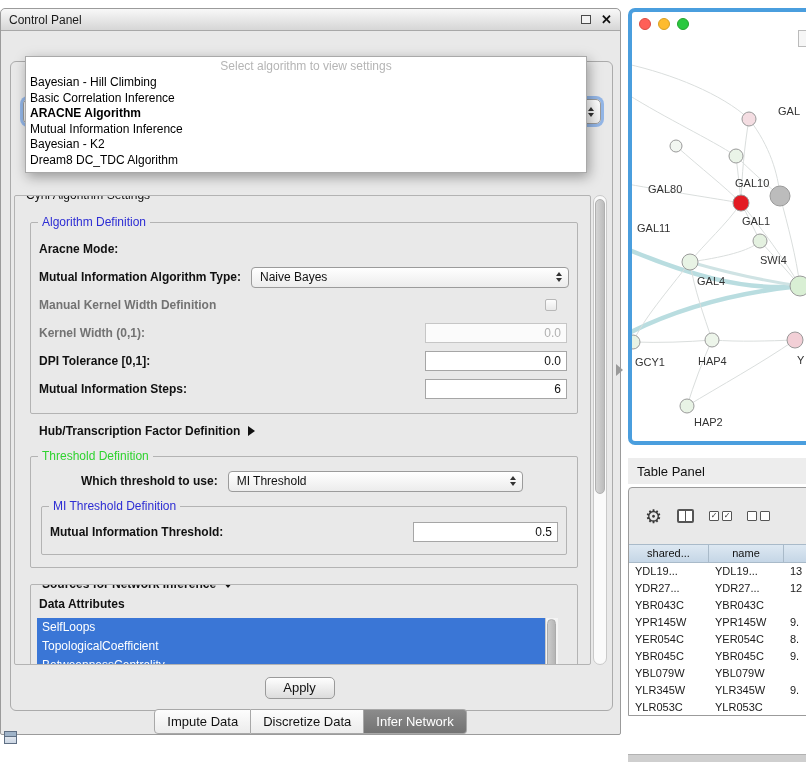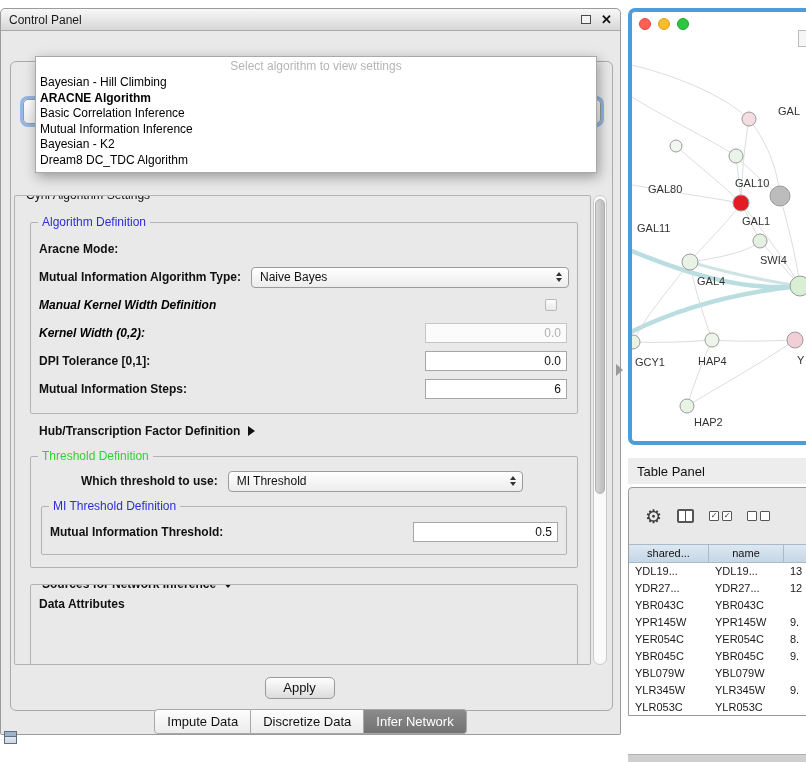--- a/index.html
+++ b/index.html
@@ -60,42 +60,42 @@
   .combo-arrows .dn { width: 0; height: 0; border-left: 3.5px solid transparent; border-right: 3.5px solid transparent; border-top: 4px solid #333; }
 
   #algo-combo {
     position: absolute; left: 22px; top: 90px; width: 578px; height: 25px;
     border-radius: 5px; z-index: 5;
     box-shadow: 0 0 0 3px rgba(110, 160, 230, 0.7);
   }
 
   
   #algo-popup {
-    position: absolute; left: 34px; top: 47px; width: 562px; z-index: 20;
+    position: absolute; left: 24px; top: 47px; width: 562px; z-index: 20;
     background: #fff; border: 1px solid #a9a9a9;
     box-shadow: 2px 4px 12px rgba(0,0,0,0.35);
     padding: 1px 0 4px;
   }
   #popup-placeholder { text-align: center; color: #b5b5b5; font-size: 12px; height: 17px; line-height: 17px; }
   .popup-item { font-size: 12px; height: 15.5px; line-height: 15.5px; padding: 0 4px; color: #000; white-space: nowrap; }
   .popup-item.selected { font-weight: bold; }
 
   
   .fs { position: relative; border: 1px solid #b3b3b3; border-radius: 2px; background: #e9e9e9; }
   .legend { position: absolute; top: -8px; left: 7px; background: #e9e9e9; padding: 0 4px; font-size: 12px; white-space: nowrap; color: #111; }
   .legend.blue { color: var(--legend-blue); }
   .legend.green { color: var(--legend-green); }
   .legend.bold { font-weight: bold; }
 
   #settings-fs { position: absolute; left: 13px; top: 186px; width: 577px; height: 470px; overflow: hidden; }
 
   #algo-def { margin: 26px 12px 0 15px; padding: 14px 8px 8px 8px; }
   .frow { display: flex; align-items: center; margin-bottom: 4px; height: 24px; }
   .lbl { font-size: 12px; font-weight: bold; color: #111; white-space: nowrap; }
-  .lbl.dis { color: #000000; font-style: italic; }
+  .lbl.dis { color: #737373; }
   .grow { flex: 1; margin-left: 10px; }
   .num-field {
     width: 142px; height: 20px; border: 1px solid #a6a6a6; background: #fff;
     text-align: right; padding: 0 5px; font: 12px "Liberation Sans", sans-serif; color: #111;
     margin-right: 2px;
   }
   .num-field.dis { color: #b0b0b0; border-color: #c6c6c6; background: #fbfbfb; }
   .checkbox { width: 12px; height: 12px; border: 1px solid #b8b8b8; border-radius: 2px; background: linear-gradient(#fdfdfd, #e9e9e9); margin-right: 12px; }
 
   #hub-row { margin: 10px 0 0 24px; font-size: 12px; font-weight: bold; display: flex; align-items: center; gap: 8px; color: #111; height: 14px; }
@@ -206,22 +206,22 @@
     <span class="combo-arrows">
         <i class="up"></i>
         <i class="dn"></i>
       </span>
   </div>
 
   <div id="algo-popup">
     <div id="popup-placeholder">Select algorithm to view settings</div>
     <div>
         <div class="popup-item">Bayesian - Hill Climbing</div>
+        <div class="popup-item">Basic Correlation Inference</div>
         <div class="popup-item selected">ARACNE Algorithm</div>
-        <div class="popup-item">Basic Correlation Inference</div>
         <div class="popup-item">Mutual Information Inference</div>
         <div class="popup-item">Bayesian - K2</div>
         <div class="popup-item">Dream8 DC_TDC Algorithm</div>
       </div>
   </div>
 
   <div id="settings-fs" class="fs">
     <span class="legend">Cyni Algorithm Settings</span>
 
     <div id="algo-def" class="fs">
@@ -242,21 +242,21 @@
         </div>
       </div>
 
       <div class="frow">
         <span class="lbl dis">Manual Kernel Width Definition</span>
         <span class="grow"></span>
         <span class="checkbox"></span>
       </div>
 
       <div class="frow">
-        <span class="lbl dis">Kernel Width (0,2):</span>
+        <span class="lbl dis">Kernel Width (0,1):</span>
         <span class="grow"></span>
         <input class="num-field dis" readonly="" value="0.0" style="">
       </div>
 
       <div class="frow">
         <span class="lbl">DPI Tolerance [0,1]:</span>
         <span class="grow"></span>
         <input class="num-field" readonly="" value="0.0" style="">
       </div>
 
@@ -292,20 +292,31 @@
           <span class="lbl">Mutual Information Threshold:</span>
           <span class="grow"></span>
           <input class="num-field" readonly="" value="0.5" style="">
         </div>
       </div>
     </div>
 
     <div id="sources-fs" class="fs">
       <span class="legend bold"><span>Sources for Network Inference</span><span class="tri-down"></span></span>
       <div id="data-attr-title">Data Attributes</div>
+      <div id="attr-list-wrap">
+        <div>
+            <div class="attr-item">SelfLoops</div>
+            <div class="attr-item">TopologicalCoefficient</div>
+            <div class="attr-item">BetweennessCentrality</div>
+            <div class="attr-item">gal4RGexp</div>
+          </div>
+        <div id="attr-scrollbar">
+          <div id="attr-thumb"></div>
+        </div>
+      </div>
     </div>
   </div>
 
   <div id="outer-scrollbar">
     <div id="outer-thumb"></div>
   </div>
 
   <div id="apply-btn">Apply</div>
 
   <div id="bottom-tabbar">

